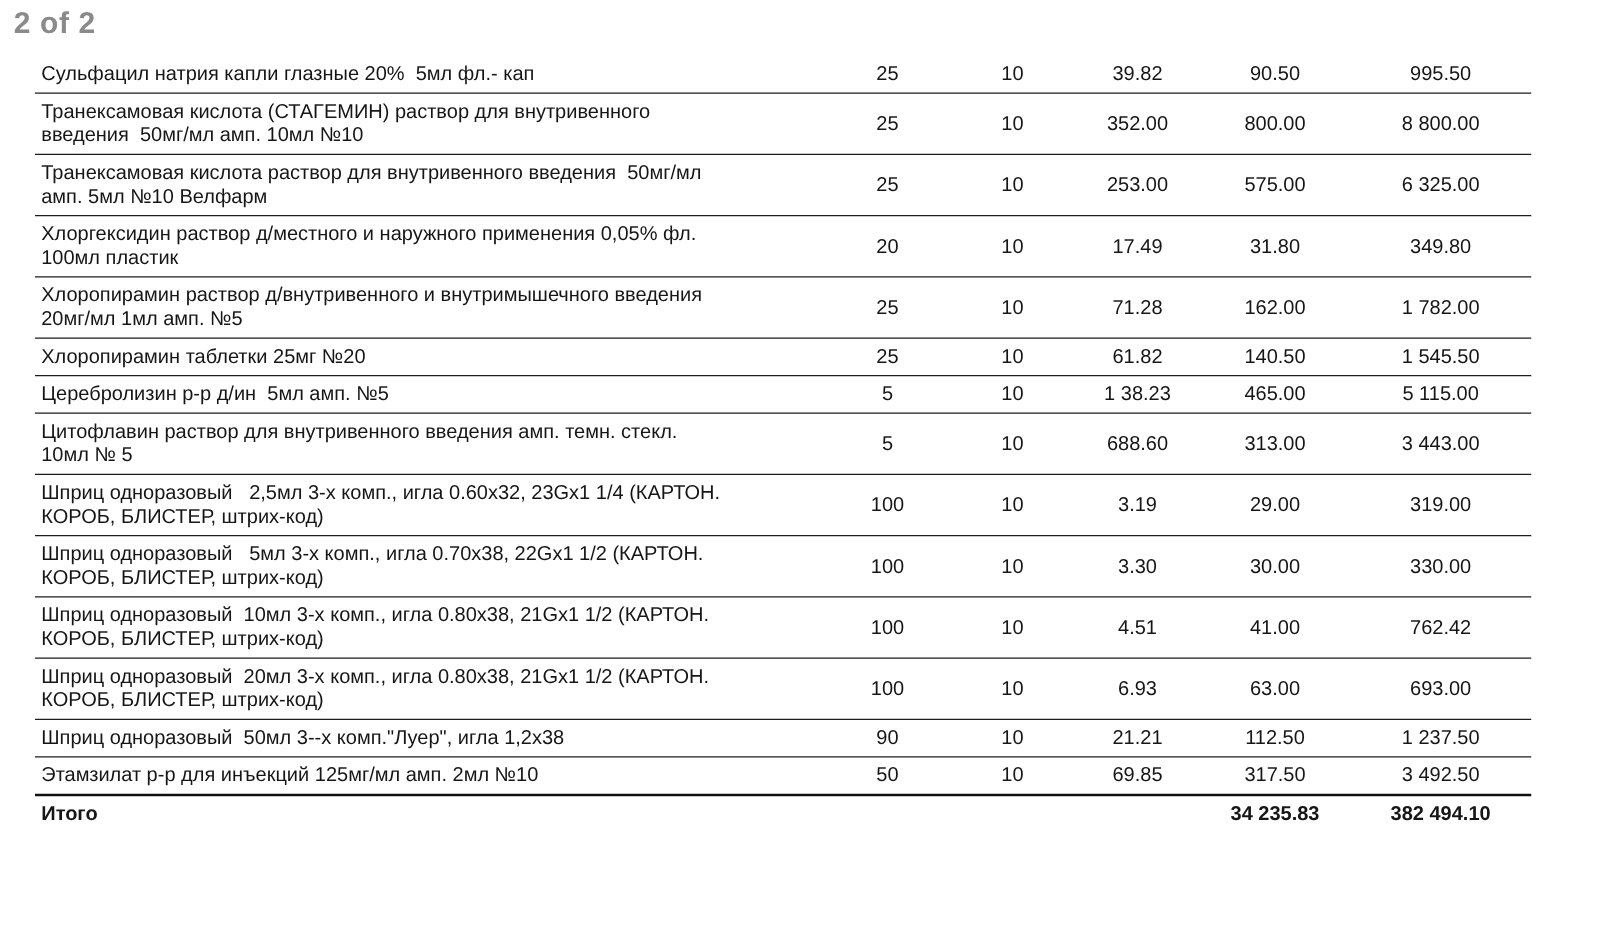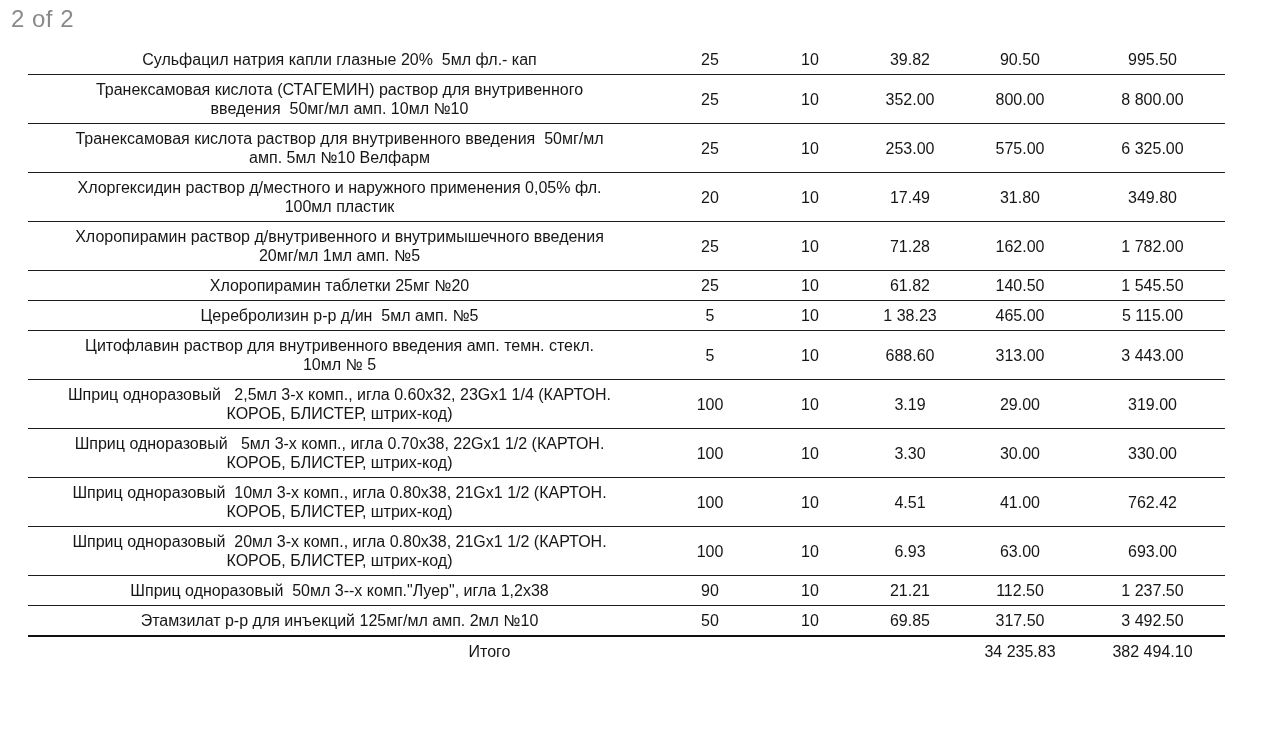--- a/index.html
+++ b/index.html
@@ -16,21 +16,21 @@
     position: relative;
     width: 1280px;
     height: 754px;
     background: #ffffff;
   }
   .page-label {
     position: absolute;
     left: 11px;
     top: 5px;
     font-size: 24px;
-    font-weight: normal;
+    font-weight: bold;
     color: #8a8a8a;
     letter-spacing: 0.5px;
   }
   table.items {
     position: absolute;
     left: 28px;
     top: 45px;
     width: 1197px;
     border-collapse: collapse;
     table-layout: fixed;
@@ -42,32 +42,32 @@
   col.c-sum   { width: 120px; }
   col.c-total { width: 145px; }
   td {
     border-bottom: 1.6px solid #1c1c1c;
     font-size: 16px;
     line-height: 19px;
     padding: 5px 0;
     vertical-align: middle;
   }
   td.name {
-    text-align: center;
+    text-align: left;
     padding-left: 5px;
     padding-right: 14px;
     white-space: pre-wrap;
   }
   td.num {
     text-align: center;
   }
   tfoot td {
     border-top: 2.3px solid #111111;
     border-bottom: none;
-    font-weight: normal;
+    font-weight: bold;
   }
   tfoot td.name { white-space: normal; }
 </style>
 </head>
 <body>
 
 <div class="page-wrap">
 
   <div class="page-label">2 of 2</div>
 

